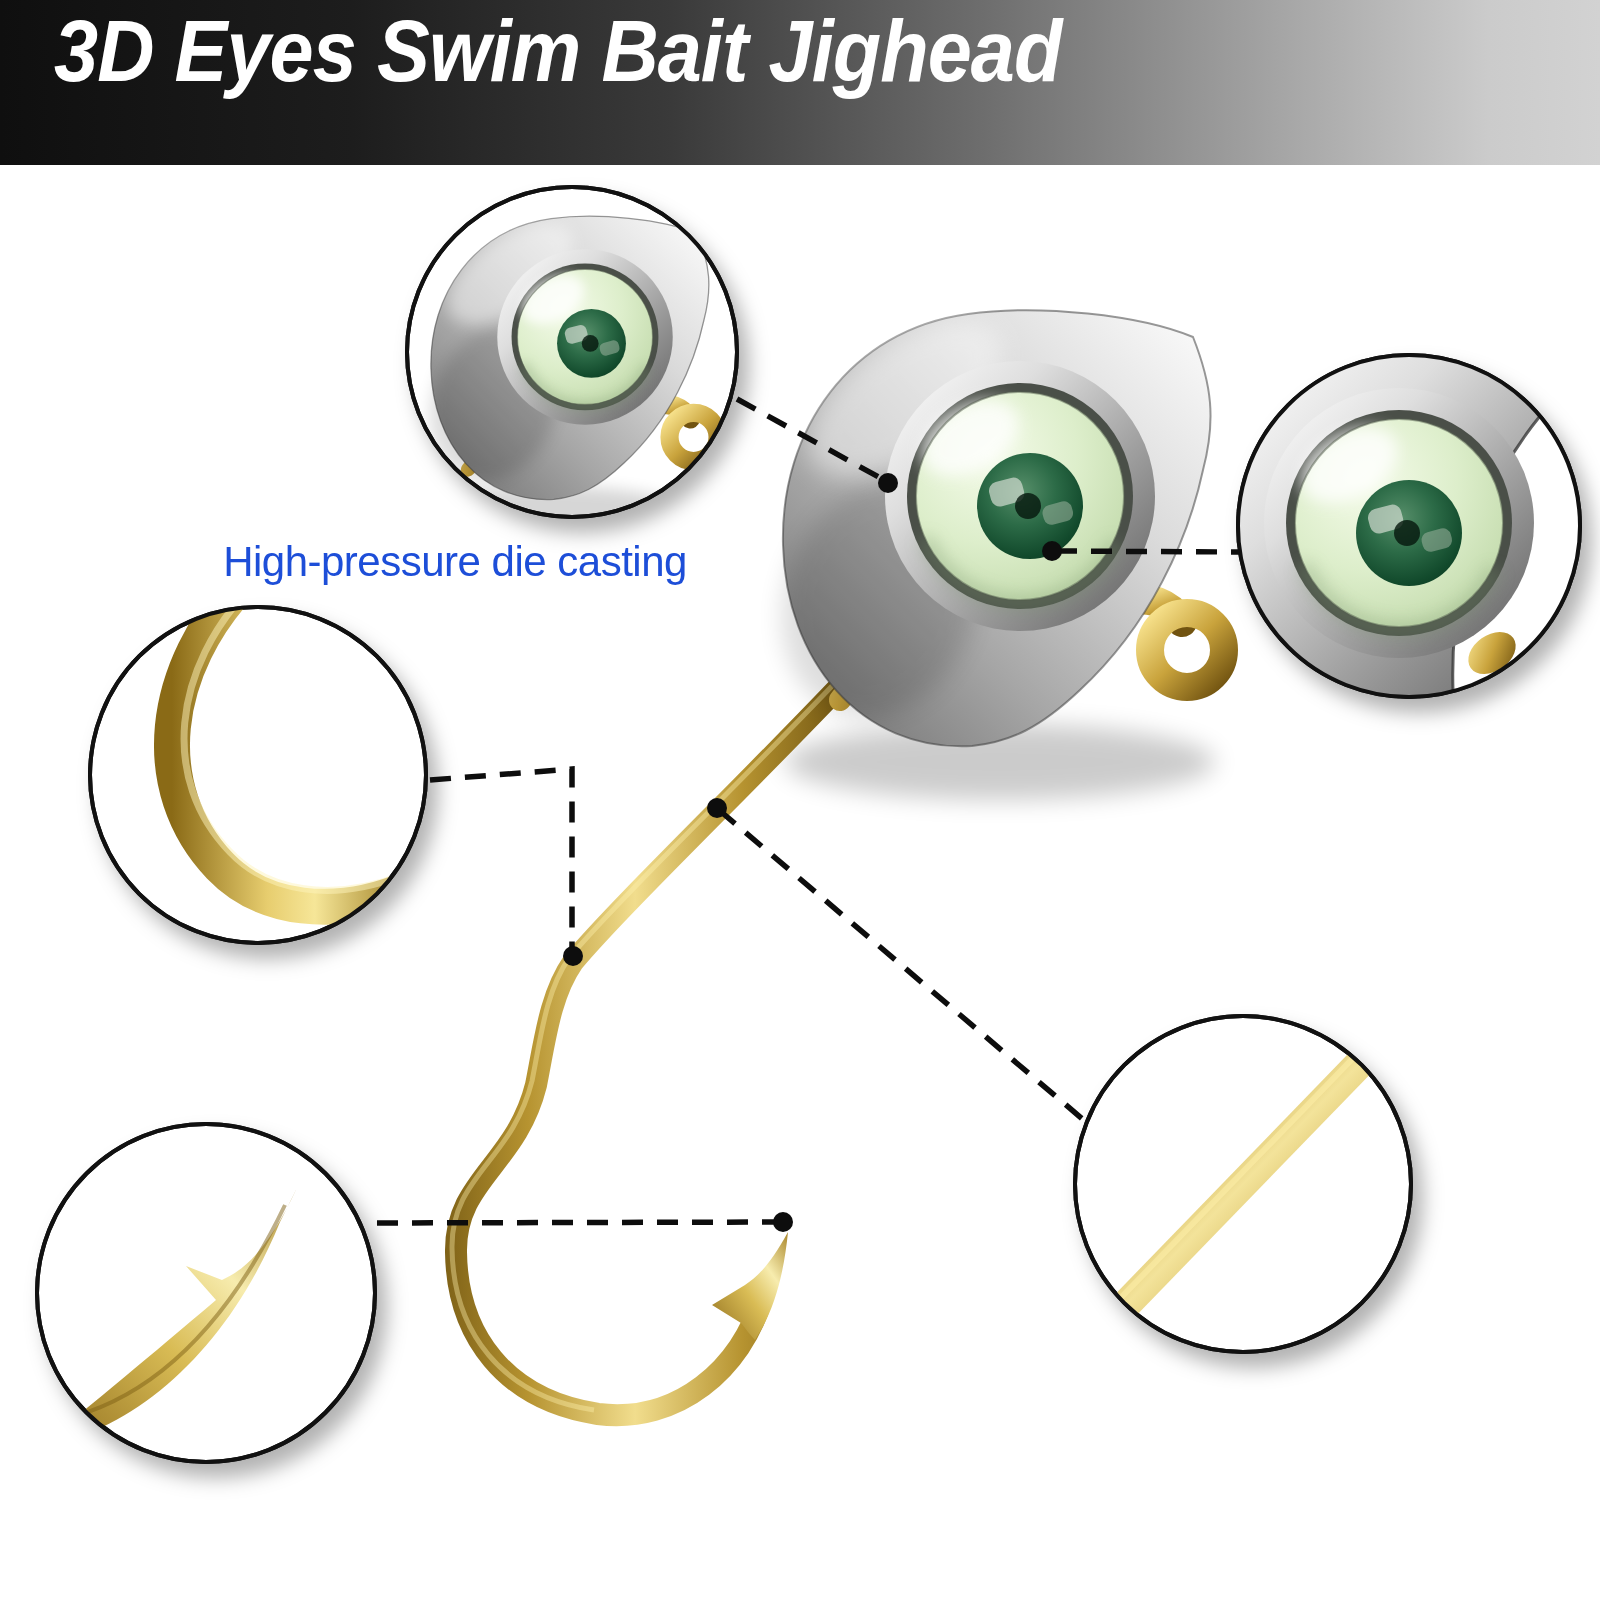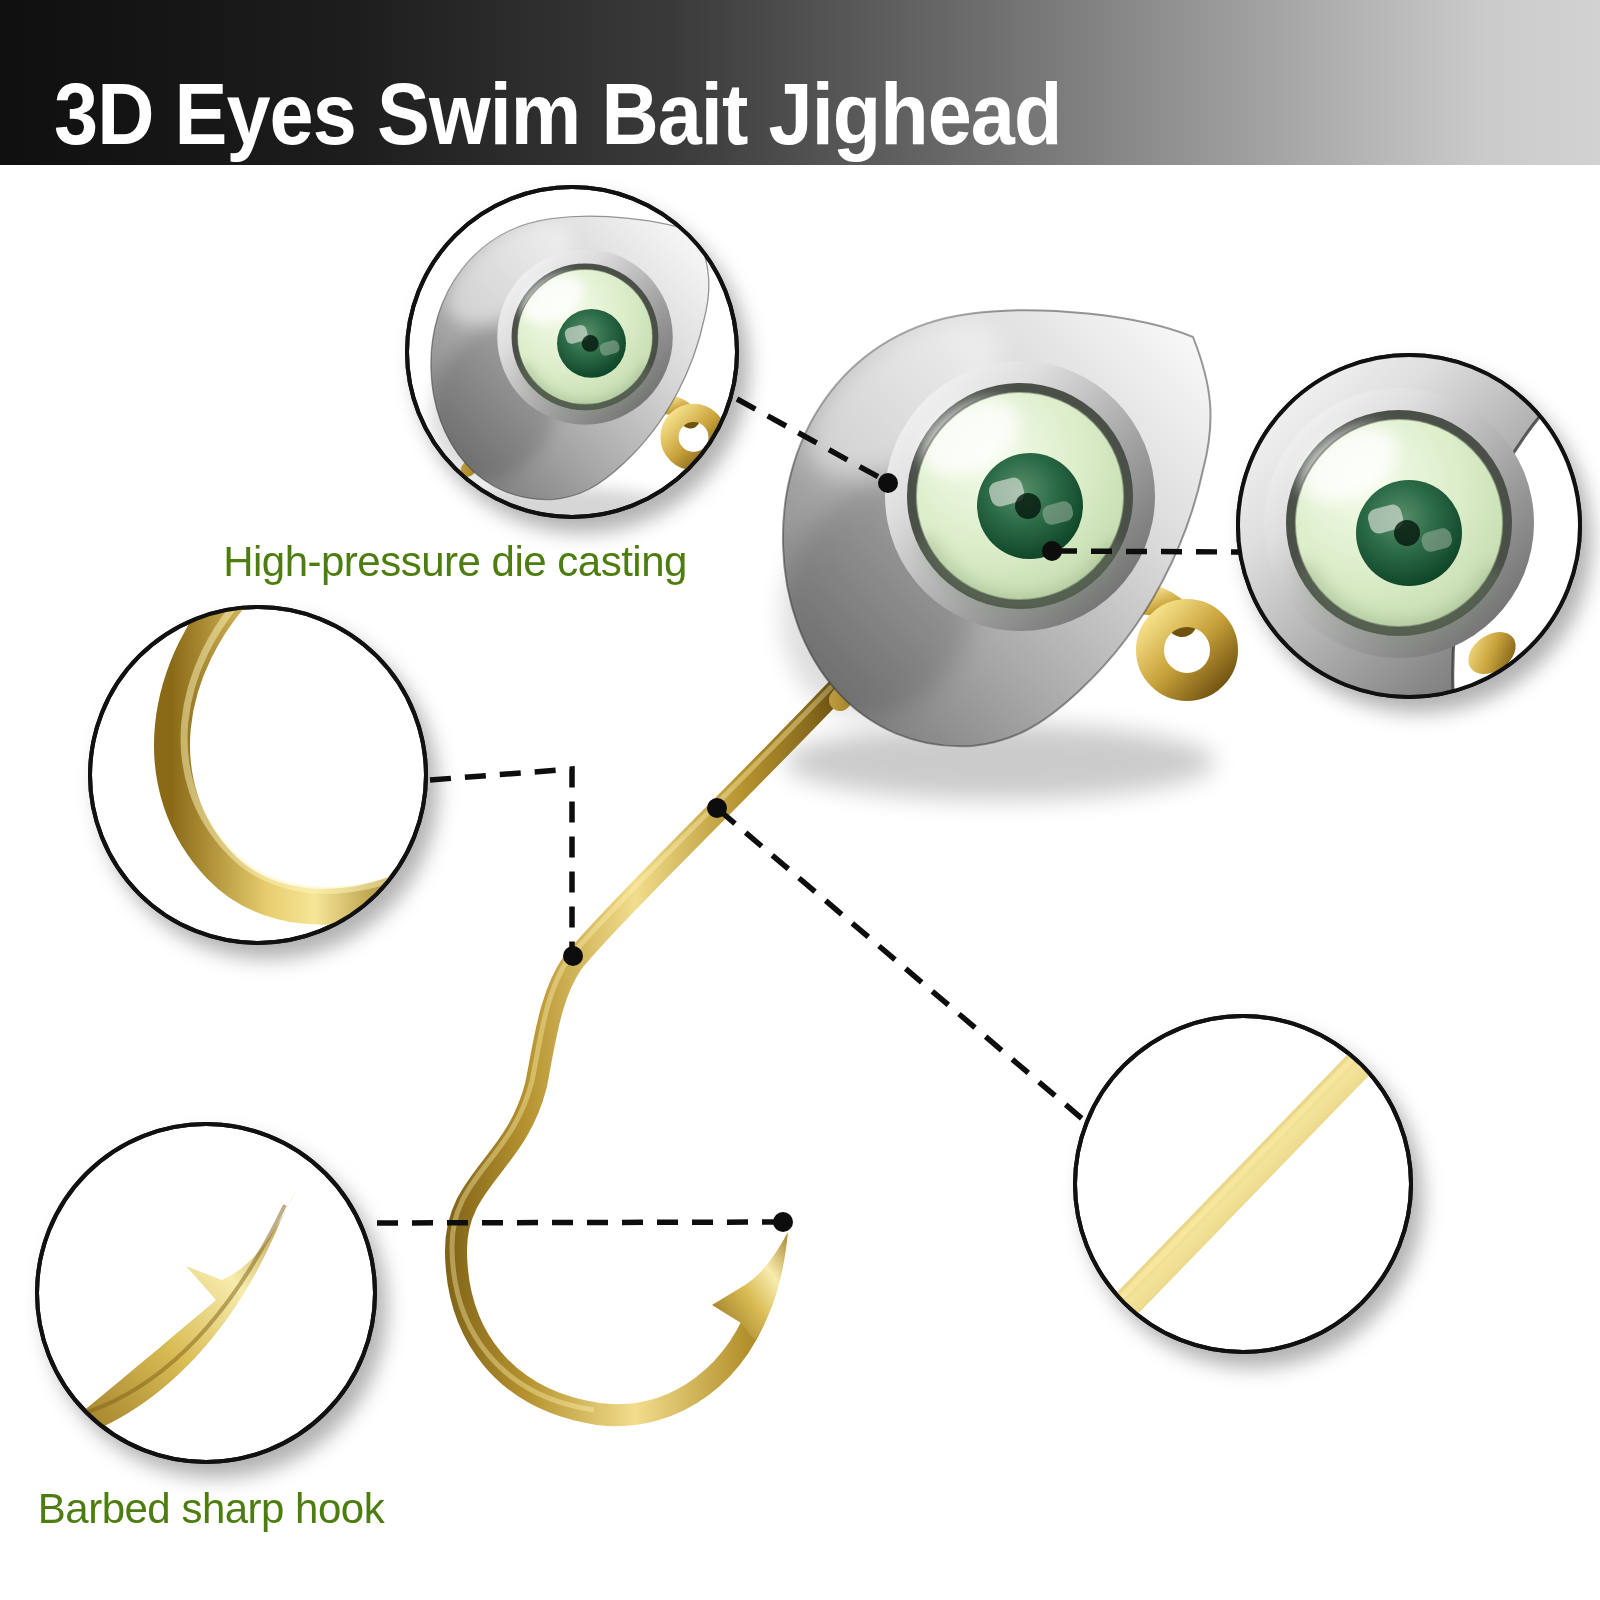--- a/index.html
+++ b/index.html
@@ -1,24 +1,24 @@
 <!DOCTYPE html>
 <html><head>
 <meta charset="utf-8">
 <style>
   html,body{margin:0;padding:0;background:#ffffff;}
   .stage{position:relative;width:1600px;height:1600px;overflow:hidden;background:#ffffff;
          font-family:"Liberation Sans",sans-serif;}
   .banner{position:absolute;left:0;top:0;width:1600px;height:165px;z-index:3;
           background:linear-gradient(90deg,#0f0f0f 0%,#1d1d1d 22%,#3a3a3a 42%,#6f6f6f 62%,#a5a5a5 80%,#cbcbcb 93%,#d2d2d2 100%);
-          display:flex;align-items:flex-end;}
+          display:flex;align-items:flex-start;font-style:italic;}
   .banner h1{margin:0 0 0 54px;color:#ffffff;font-size:88px;font-weight:bold;letter-spacing:-1px;
              transform:scaleX(0.9);transform-origin:left center;white-space:nowrap;}
   .lbl{position:absolute;z-index:4;transform:translate(-50%,-50%);white-space:nowrap;
-       color:#4d7c0f;font-size:42px;letter-spacing:-0.5px;}
+       color:#1d4ed8;font-size:42px;letter-spacing:-0.5px;}
   svg.scene{position:absolute;left:0;top:0;z-index:2;}
 </style>
 </head>
 <body>
 
 <div class="stage">
 
   <svg class="scene" width="1600" height="1600" viewBox="0 0 1600 1600">
     <defs>
       <linearGradient id="ringGrad" x1="0" y1="0" x2="1" y2="1">
@@ -227,15 +227,14 @@
       <circle cx="717" cy="808" r="10"></circle>
       <circle cx="783" cy="1222" r="10"></circle>
     </g>
   </svg>
 
   <div class="banner">
     <h1>3D Eyes Swim Bait Jighead</h1>
   </div>
 
   <div class="lbl" style="left:455px;top:562px">High-pressure die casting</div>
-  <div class="lbl" style="left:211px;top:1509px">Barbed sharp hook</div>
 
 </div>
 
 </body></html>

